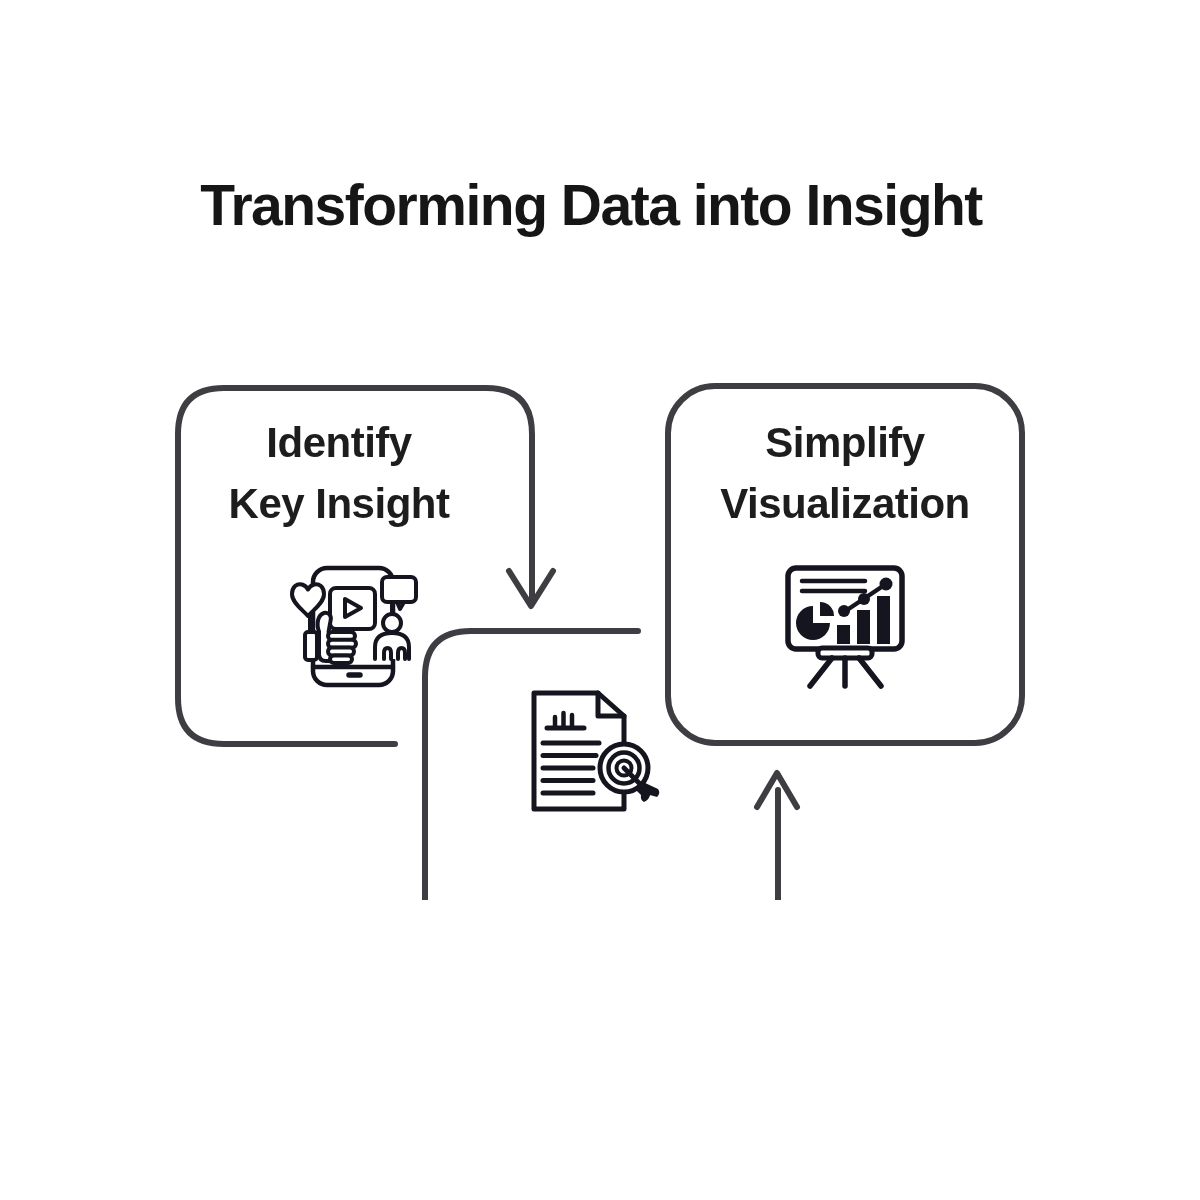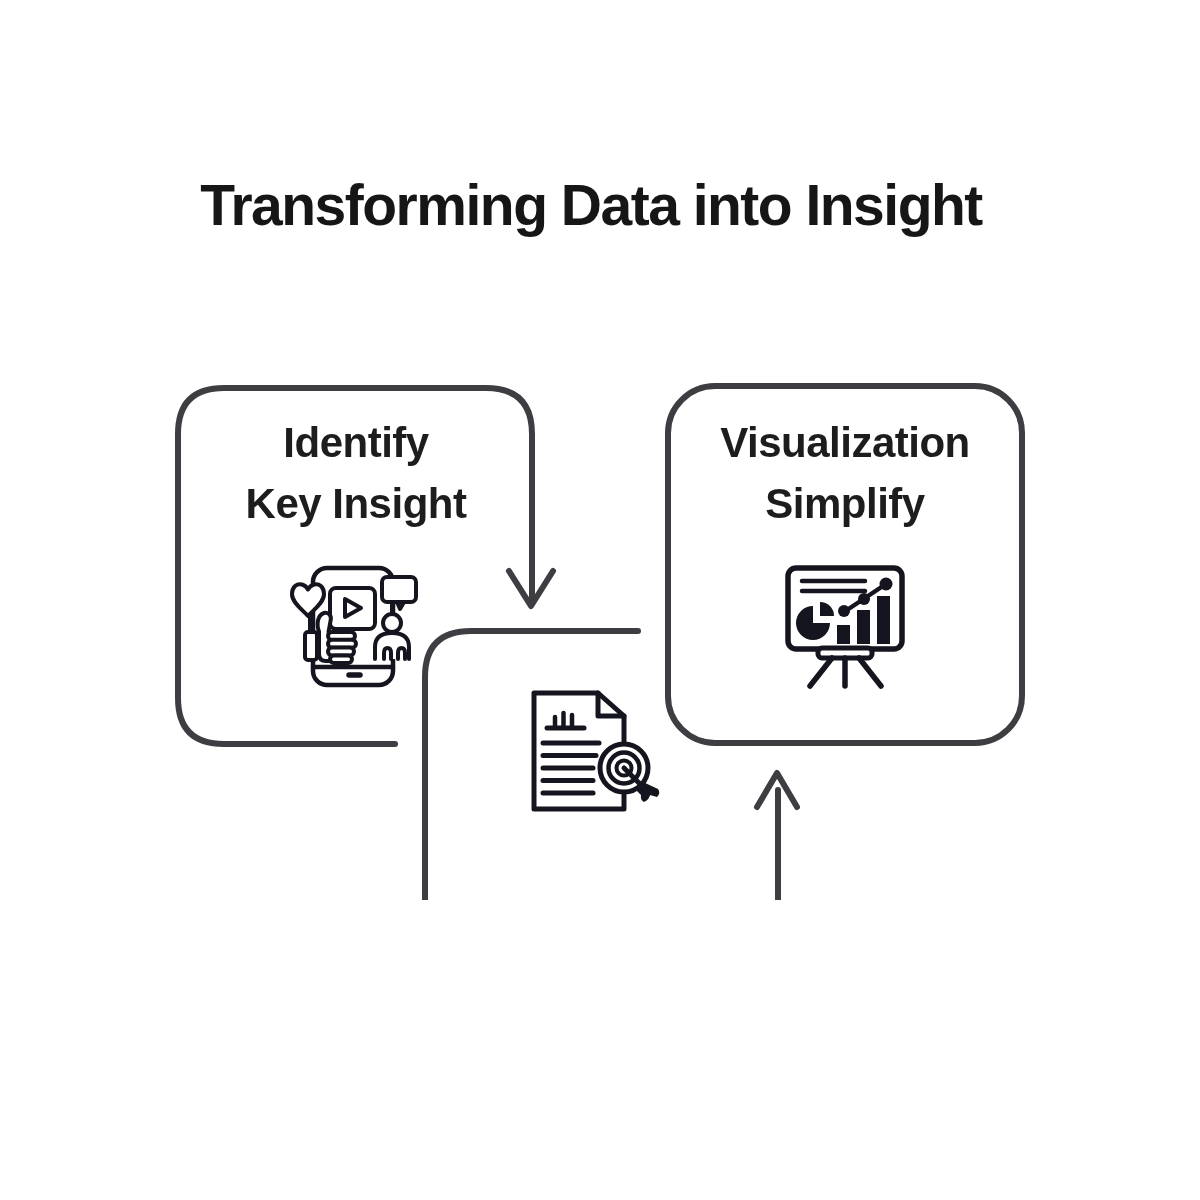--- a/index.html
+++ b/index.html
@@ -41,21 +41,21 @@
   .label{
     position:absolute;
     text-align:center;
     font-weight:700;
     font-size:42px;
     line-height:61px;
     letter-spacing:-0.5px;
     color:var(--color-label-text,#1d1d1d);
     white-space:nowrap;
   }
-  .label-identify{left:179px;top:412px;width:354px;}
+  .label-identify{left:162px;top:412px;width:354px;}
   .label-simplify{left:668px;top:412px;width:354px;}
   .label-focus{left:425px;top:840px;width:353px;}
 </style>
 </head>
 <body>
 
 <div class="canvas">
 
   <div class="title">Transforming Data into Insight</div>
 
@@ -136,18 +136,18 @@
       <path class="ik" stroke-width="5.5" d="M75 96 L97 124"></path>
     </g>
   </svg>
 
   <div class="label label-identify">
     <div>Identify</div>
     <div>Key Insight</div>
   </div>
 
   <div class="label label-simplify">
+    <div>Simplify</div>
     <div>Visualization</div>
-    <div>Simplify</div>
   </div>
 
 
 </div>
 
 </body></html>

